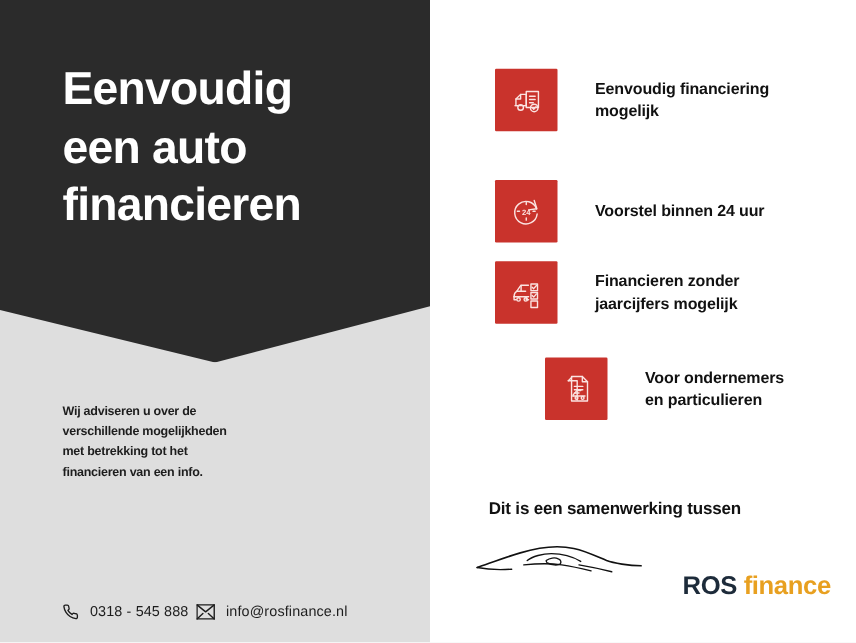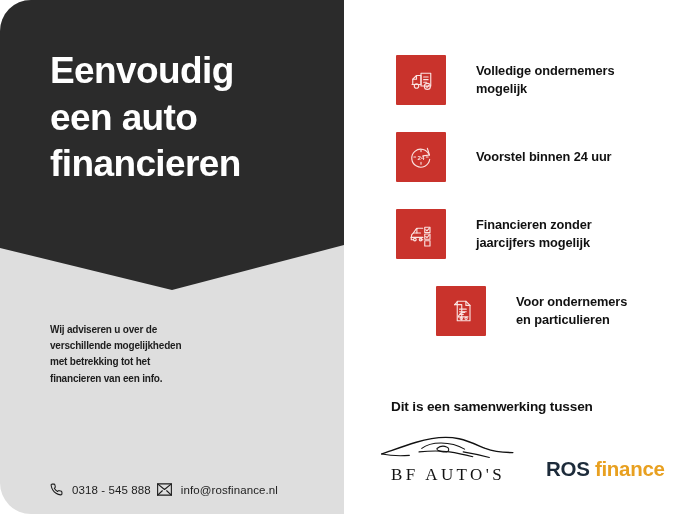--- a/index.html
+++ b/index.html
@@ -7,21 +7,20 @@
     padding: 0;
     background: #ffffff;
   }
   #poster {
     position: relative;
     width: 685px;
     height: 514px;
     overflow: hidden;
     background: #ffffff;
     font-family: "Liberation Sans", sans-serif;
-    border-radius: 31px;
     -webkit-font-smoothing: antialiased;
   }
 
   
   .left-panel {
     position: absolute;
     left: 0;
     top: 0;
     width: 344px;
     height: 514px;
@@ -113,21 +112,21 @@
     color: #111111;
     font-size: 12.8px;
     font-weight: 700;
     line-height: 1.44;
     letter-spacing: -0.1px;
     width: 190px;
   }
   .feature-label span { display: block; }
 
   .f1 { top: 55px; }
-  .f2 { top: 132px; }
+  .f2 { top: 144px; }
   .f3 { top: 209px; }
   .f4 { top: 286px; margin-left: 40px; }
 
   .partners-title {
     position: absolute;
     left: 47px;
     top: 399px;
     color: #111111;
     font-size: 13.6px;
     font-weight: 700;
@@ -222,21 +221,21 @@
           <path d="M23.5 16h6M23.5 19.5h6M23.5 23h4"></path>
           <path d="M20 14h-6l-5 5v7h11z"></path>
           <path d="M9 19h5v-5"></path>
           <circle cx="14" cy="28" r="3"></circle>
           <circle cx="28.5" cy="28.5" r="4"></circle>
           <path d="M26.7 28.6l1.3 1.3 2.5-2.8"></path>
           <path d="M8 26h2.8M17 26h2"></path>
         </svg>
       </div>
       <div class="feature-label">
-        <span>Volledige ondernemers</span>
+        <span>Eenvoudig financiering</span>
         <span>mogelijk</span>
       </div>
     </div>
 
     <div class="feature f2">
       <div class="feature-icon">
         <svg width="30" height="30" viewBox="0 0 40 40" fill="none" stroke="#fbe3e1" stroke-width="1.5" stroke-linecap="round" stroke-linejoin="round">
           <path d="M31 17.5a12 12 0 1 0 .6 5.5"></path>
           <path d="M28.5 8.5l2.8 8.8-8.8 1.2"></path>
           <path d="M20 10.5v2.3M10.5 20h2.3M20 27.2v2.3M27.2 20h2.3"></path>
@@ -299,21 +298,20 @@
         <span>
           <svg width="138" height="30" viewBox="0 0 200 42" fill="none" stroke="#111111" stroke-width="1.6" stroke-linecap="round" stroke-linejoin="round">
             <path d="M4 34C16 30 34 23 54 17c20-6 44-9 62-5 14 3 26 9 38 14 8 3 26 6 40 6" stroke-width="2"></path>
             <path d="M4 34c10 2 26 3 40 2"></path>
             <path d="M62 26c6-5 18-8 28-8 12 0 24 3 34 9"></path>
             <path d="M58 31c10-1 30-2 44 0 14 2 26 5 34 7"></path>
             <path d="M84 26c4-3 10-4 14-2 3 1 4 4 2 6-3 2-10 1-14-1-1 0-2-2-2-3z"></path>
             <path d="M122 31c12 2 26 5 38 8"></path>
           </svg>
         </span>
-        <div class="bf-text">BF AUTO'S</div>
       </div>
 
       <div class="logo-ros">
         <span class="ros-mark">ROS</span><span>&nbsp;</span><span class="ros-word">finance</span>
       </div>
     </div>
 
   </div>
 </div>
 

